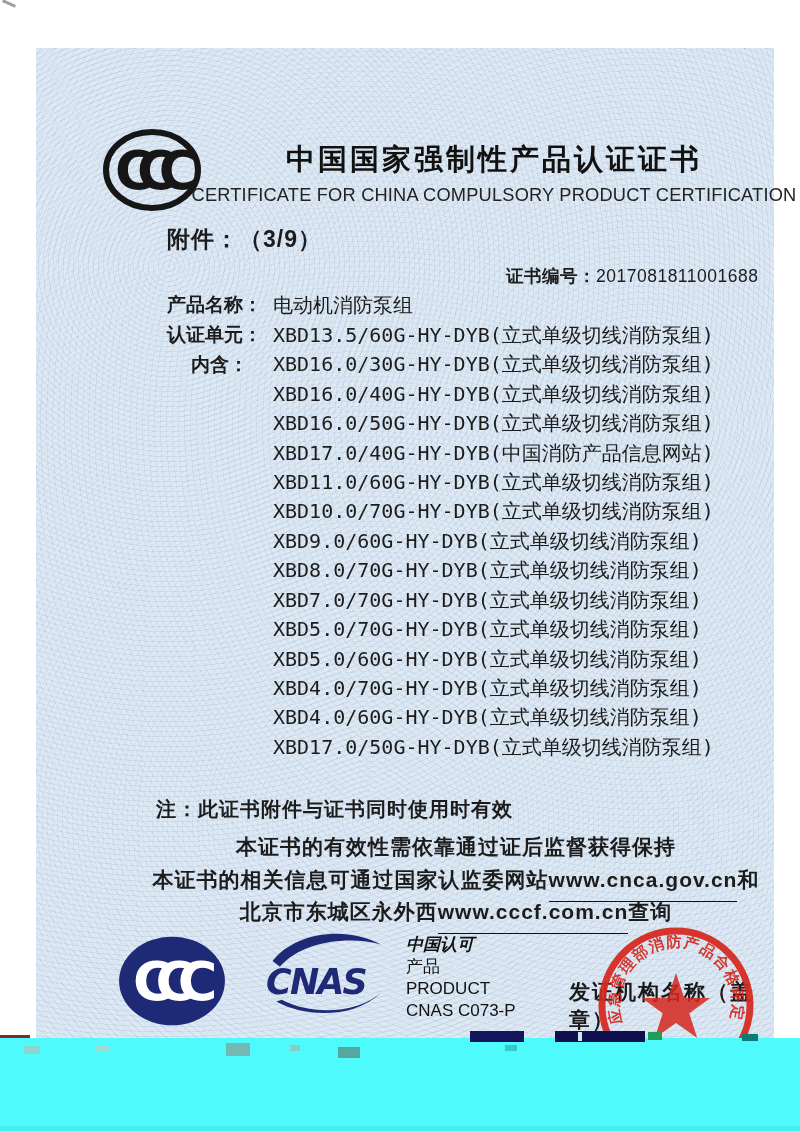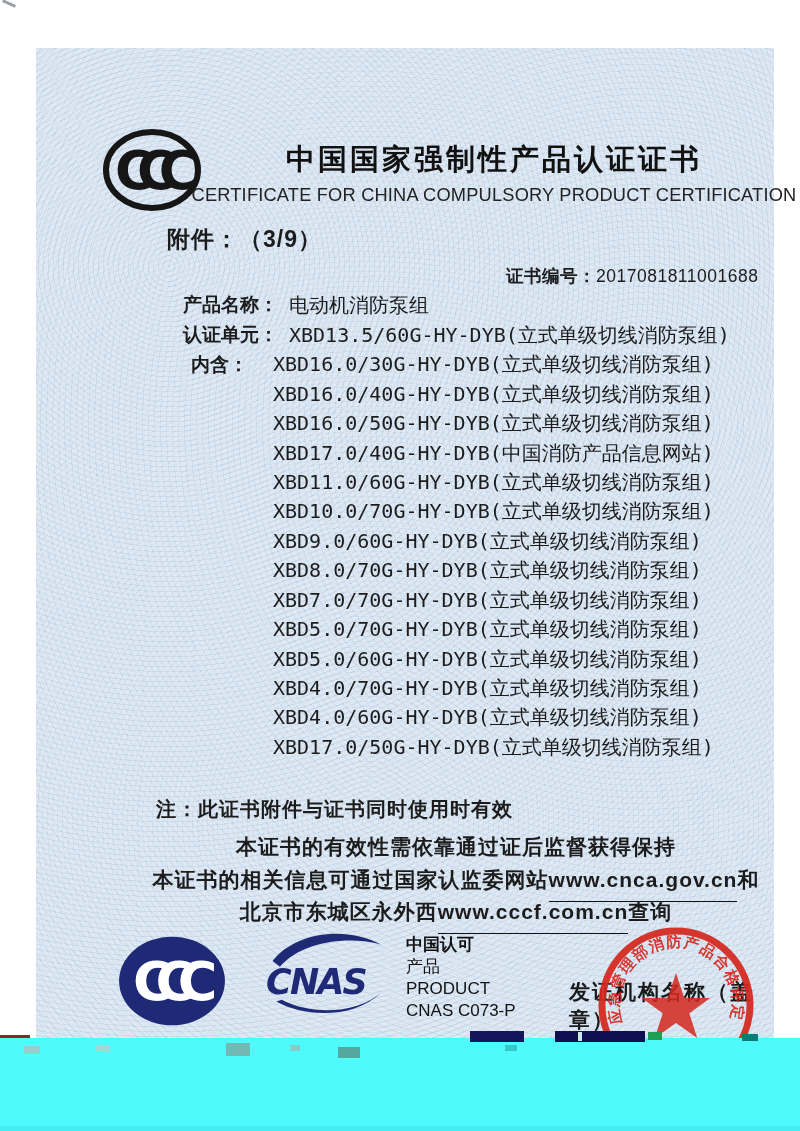--- a/index.html
+++ b/index.html
@@ -20,34 +20,34 @@
   .title-zh{position:absolute;left:118px;top:92px;width:680px;text-align:center;
             font-size:29px;font-weight:bold;letter-spacing:3px;color:#111;}
   .title-en{position:absolute;left:118px;top:136px;width:680px;text-align:center;
             font-size:19px;color:#222;transform:scaleX(.96);letter-spacing:.2px;}
   .attachment{position:absolute;left:131px;top:176px;font-size:23px;font-weight:bold;letter-spacing:1px;}
   .cert-no{position:absolute;left:470px;top:216px;font-size:17.5px;letter-spacing:.5px;}
   .cert-no .lbl{font-weight:bold;}
   
   .fields{position:absolute;left:131px;top:242px;width:620px;}
   .frow{display:flex;align-items:center;height:29.45px;}
-  .frow.tall{height:30px;margin-left:16px;}
+  .frow.tall{height:30px;}
   .flabel{display:inline-block;width:81px;text-align:right;font-weight:bold;font-size:19px;white-space:nowrap;}
   .fvalue{margin-left:25px;font-size:20px;white-space:nowrap;
           font-family:"DejaVu Sans Mono","DejaVu Sans",sans-serif;}
   
   .note-line{position:absolute;left:120px;top:748px;font-size:20px;font-weight:bold;letter-spacing:1px;}
   .c-line{position:absolute;left:40px;width:760px;text-align:center;font-size:21px;font-weight:bold;letter-spacing:1px;}
   .c1{top:785px;}  .c2{top:818px;}  .c3{top:850px;}
   .url{font-family:"Liberation Sans","DejaVu Sans",sans-serif;border-bottom:1.5px solid #111;padding-bottom:10px;}
   
   .ccc-blue-logo{position:absolute;left:82px;top:885px;width:108px;height:96px;}
   .cnas-logo{position:absolute;left:228px;top:880px;width:122px;height:92px;}
   .accred{position:absolute;left:370px;top:886px;font-size:17px;line-height:22px;color:#111;}
-  .accred .b{font-weight:bold;}
+  .accred .b{font-weight:bold;font-style:italic;}
   .issuer-label{position:absolute;left:533px;top:930px;font-size:21px;font-weight:bold;letter-spacing:2px;z-index:1;color:#1a1a1a;}
   .stamp{position:absolute;left:555px;top:872px;width:170px;height:170px;z-index:2;opacity:.93;}
   .org-name{position:absolute;left:0;top:998px;width:800px;text-align:center;
             font-size:25px;font-weight:bold;letter-spacing:2px;color:#111;}
   .address{position:absolute;left:237px;top:1022px;font-size:15px;color:#3a3a3a;letter-spacing:1px;z-index:1;}
   
   .glitch-bar{position:absolute;left:0;top:1038px;width:800px;height:93px;background:#4ffafd;z-index:3;}
   .glitch-bar .bottom-strip{position:absolute;left:0;bottom:0;width:800px;height:5px;background:#45ecf2;}
   .g{position:absolute;z-index:4;}
   .g1{left:0;top:1035px;width:30px;height:3px;background:#7c2a2a;}

